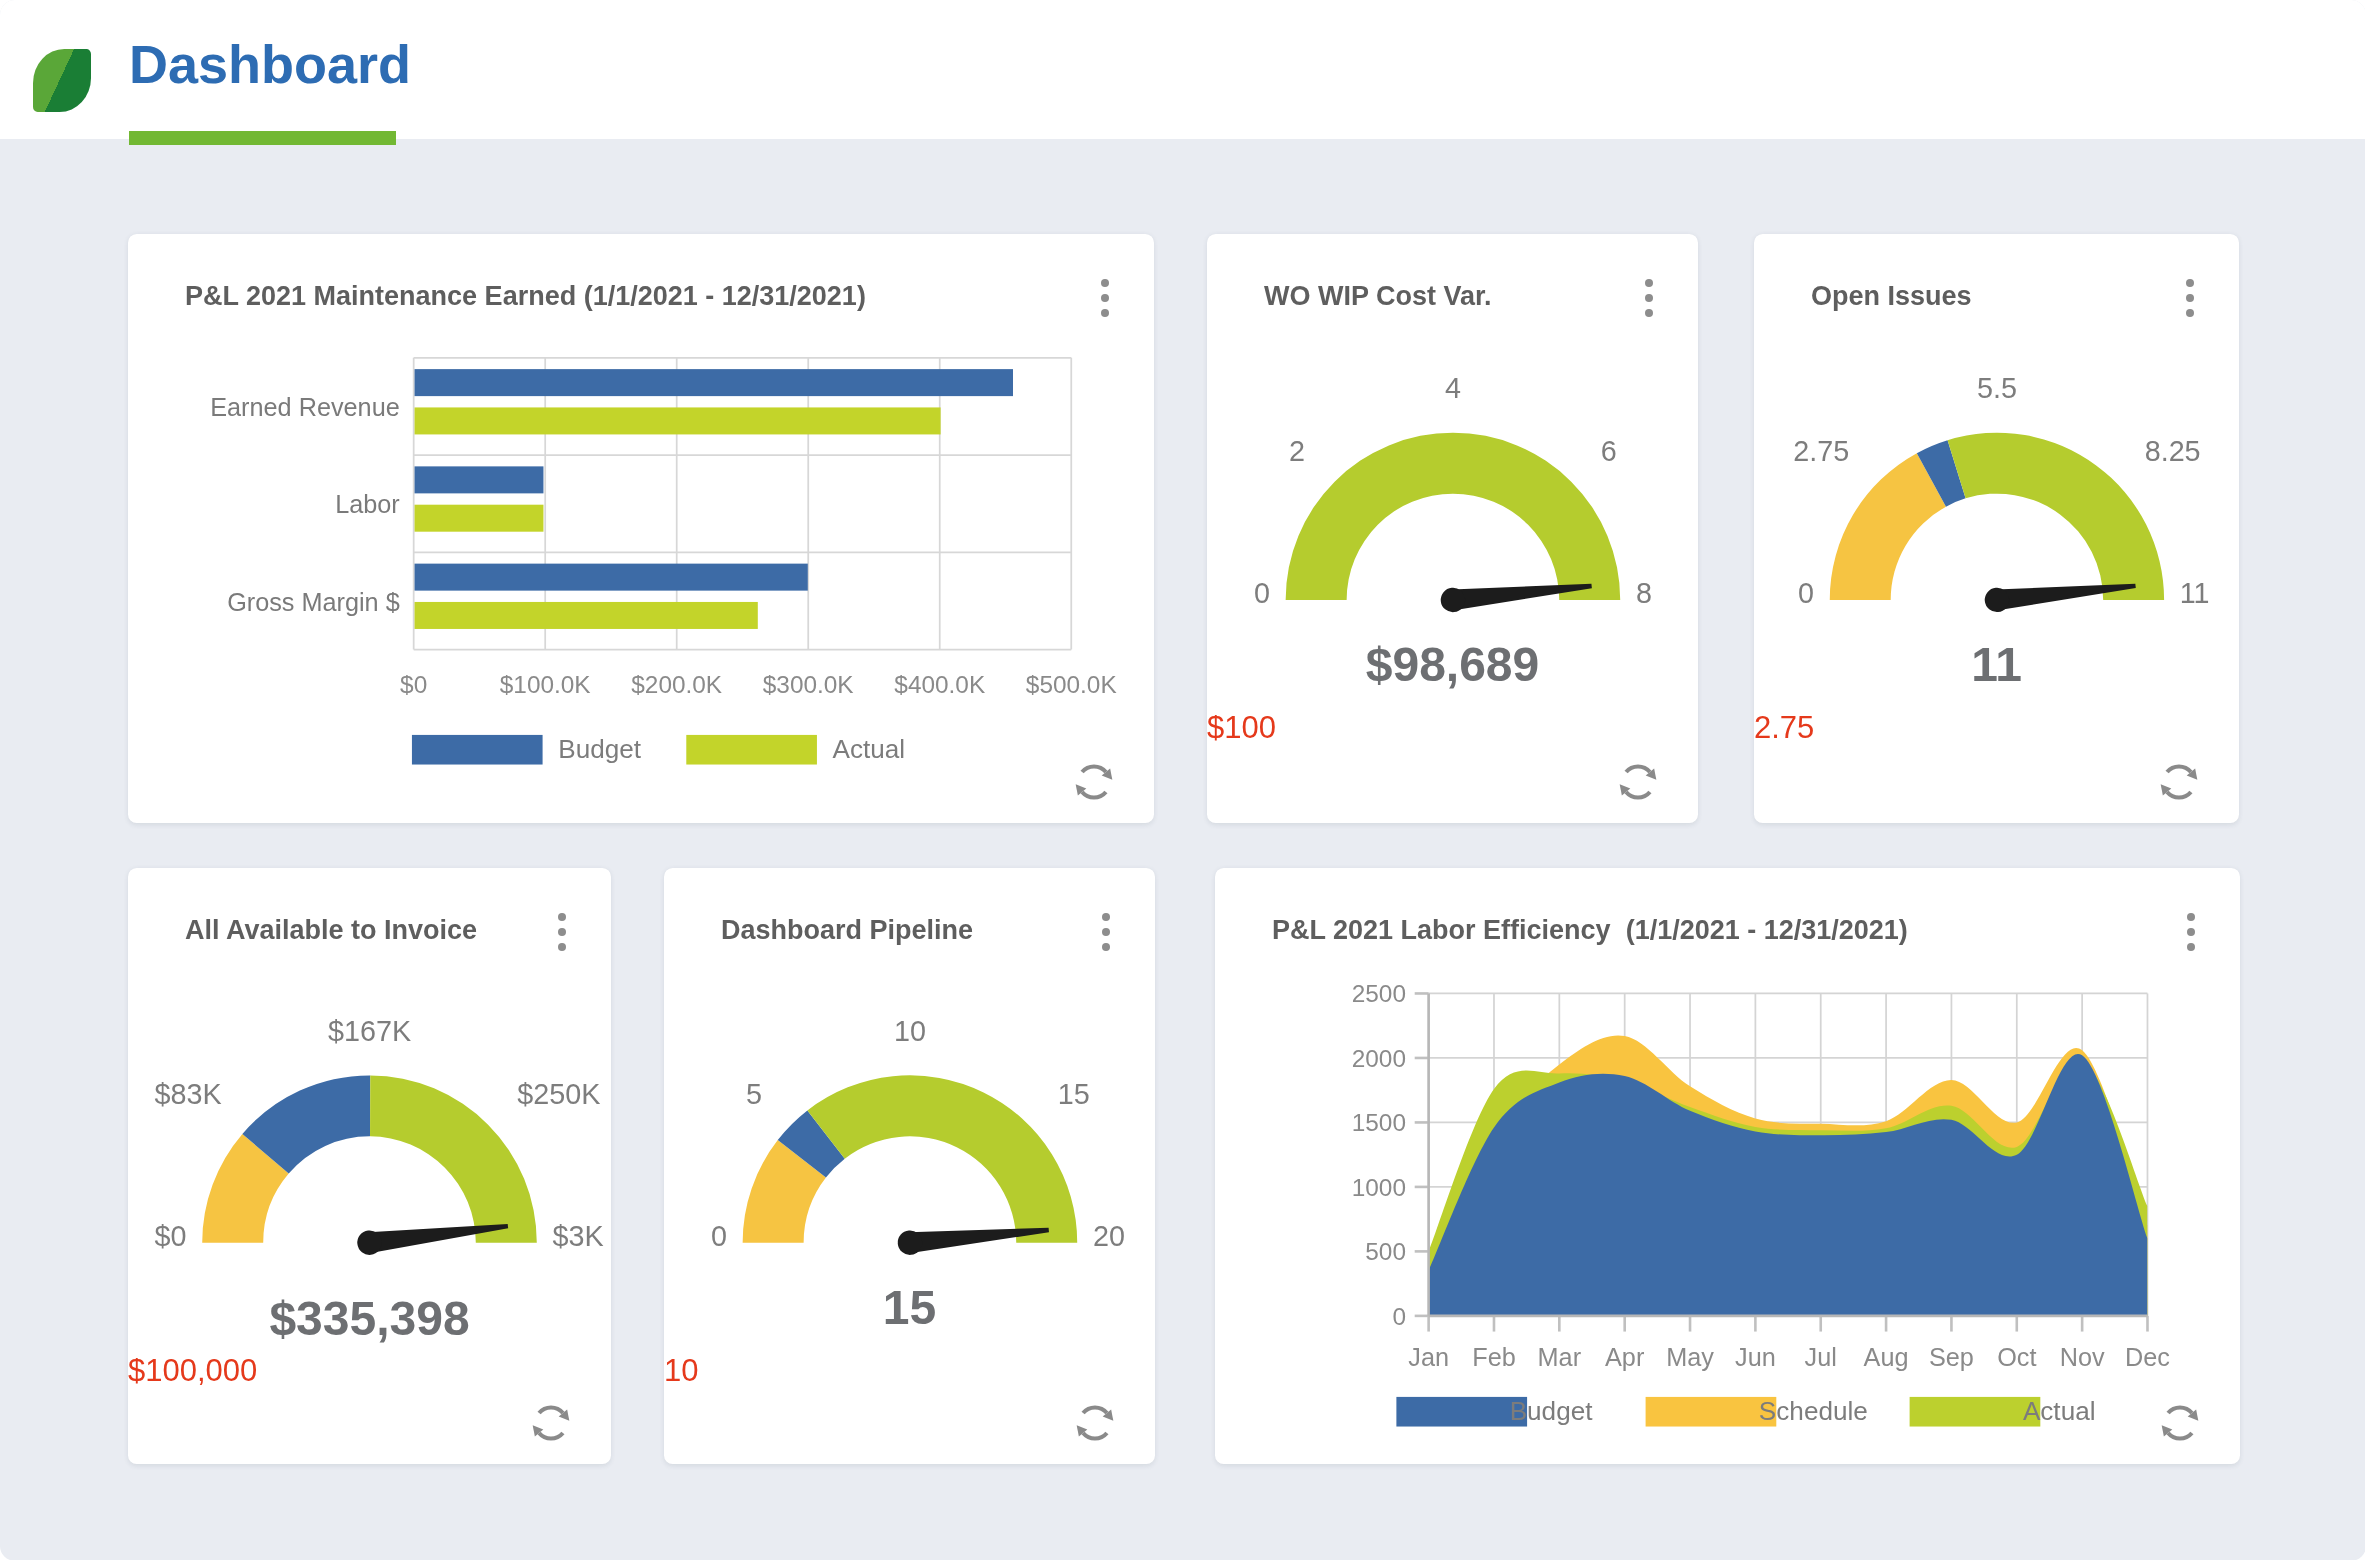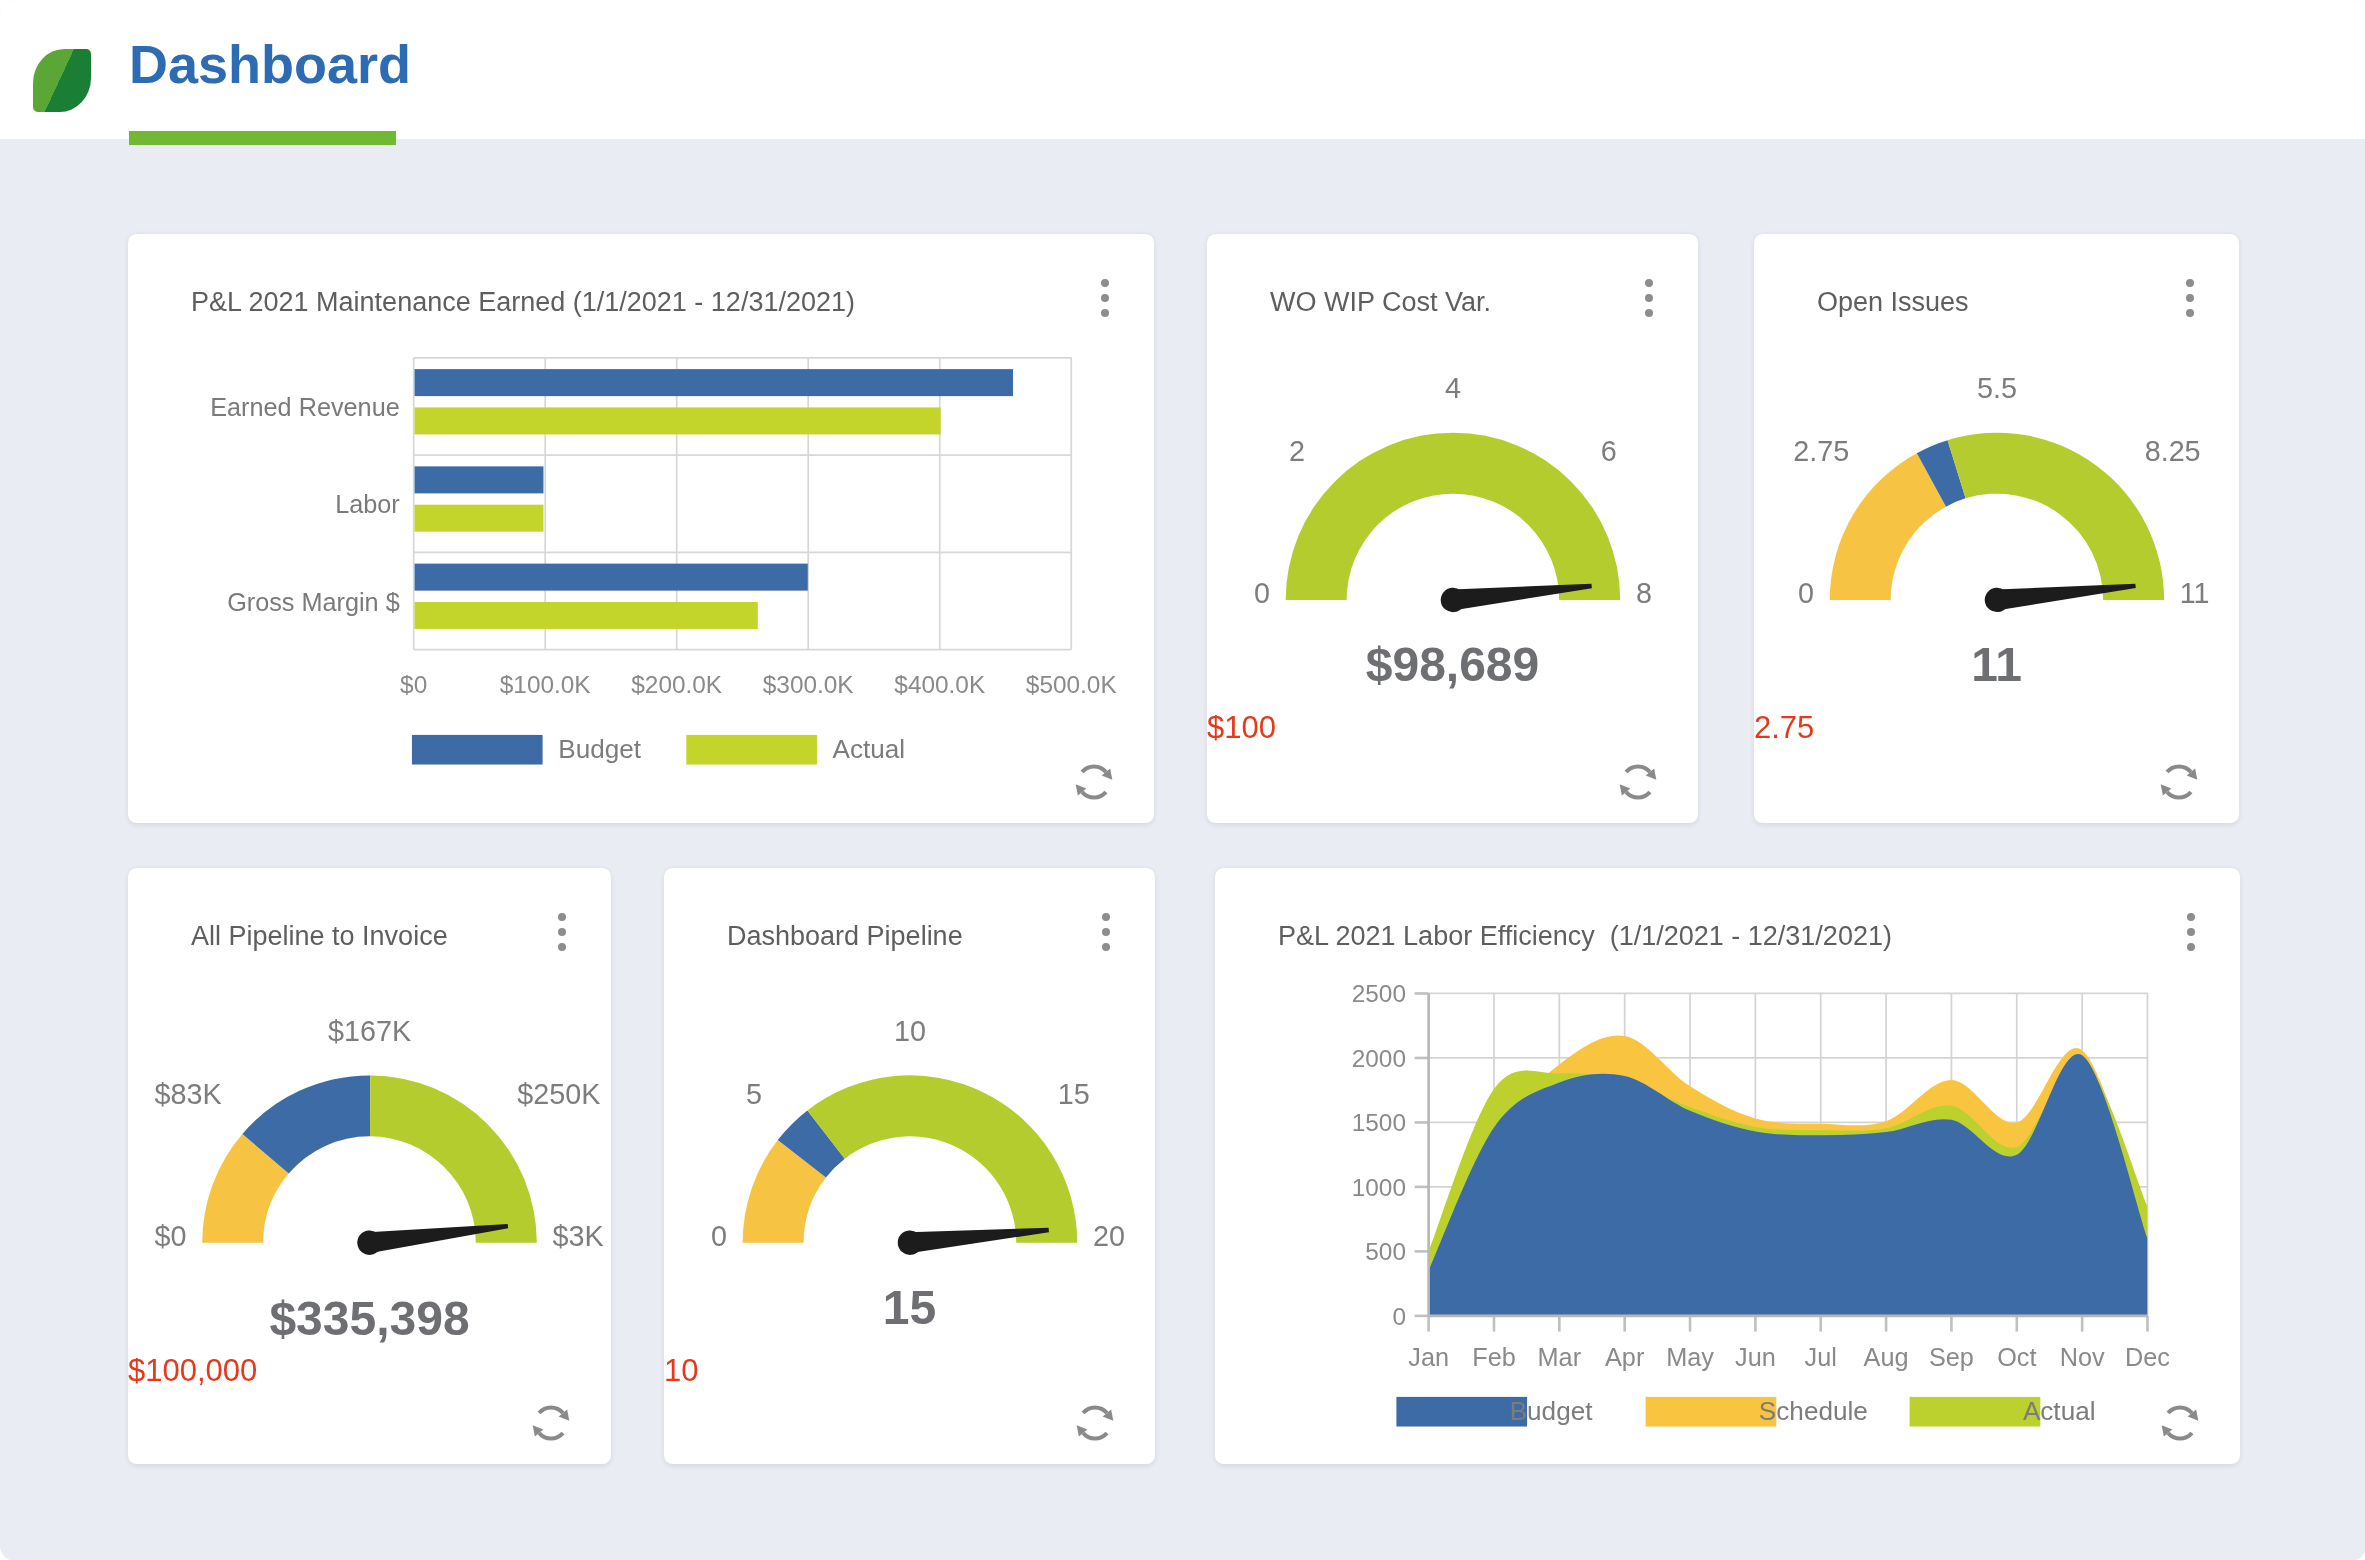--- a/index.html
+++ b/index.html
@@ -3,21 +3,21 @@
 <meta charset="utf-8">
 <style>
   html,body{margin:0;padding:0;background:#ffffff;font-family:"Liberation Sans",sans-serif;}
   .app{position:relative;width:2366px;height:1561px;background:#e9ecf2;border-radius:15px;overflow:hidden;}
   .header{position:absolute;left:0;top:0;width:100%;height:139px;background:#ffffff;}
   .logo{position:absolute;left:33px;top:49px;width:58px;height:63px;border-radius:54% 8% 54% 8%;
         background:linear-gradient(115deg,#5aa738 47%,#1a7e35 47%);}
   .page-title{position:absolute;left:129px;top:35px;margin:0;font-size:54px;line-height:58px;font-weight:bold;color:#2d6cb3;}
   .title-underline{position:absolute;left:129px;top:131px;width:267px;height:14px;background:#72b833;}
   .card{position:absolute;background:#ffffff;border-radius:8.7px;box-shadow:0 1.7px 5.2px rgba(40,55,75,.10);}
-  .card-title{position:absolute;left:45px;top:35px;margin:18px;font-size:27px;font-weight:normal;color:#5e5e5e;white-space:pre;}
+  .card-title{position:absolute;left:45px;top:35px;margin:12px;font-size:27px;font-weight:bold;color:#5e5e5e;white-space:pre;}
   .kebab{position:absolute;right:40px;top:40px;display:flex;flex-direction:column;gap:7px;background:none;border:none;padding:5.2px;cursor:pointer;}
   .kebab .dot{width:7.8px;height:7.8px;border-radius:50%;background:#8d8d8d;}
   .refresh{position:absolute;right:38px;bottom:19px;width:44px;height:44px;background:none;border:none;padding:0;cursor:pointer;}
   .chart-svg{position:absolute;left:0;top:0;}
   svg text{font-family:"Liberation Sans",sans-serif;}
   .gauge-value{position:absolute;left:0;right:0;text-align:center;font-size:48px;line-height:52px;font-weight:bold;color:#6d6f72;}
   .gauge-target{position:absolute;left:0;right:0;font-size:31px;line-height:37px;color:#e5391b;}
 </style>
 </head>
 <body>
@@ -156,21 +156,21 @@
         <text x="67.0" y="434.0" font-size="33" fill="#7d7d7d" text-anchor="end">$0</text>
         <text x="107.3" y="270.3" font-size="33" fill="#7d7d7d" text-anchor="end">$83K</text>
         <text x="277.0" y="198.0" font-size="33" fill="#7d7d7d" text-anchor="middle">$167K</text>
         <text x="446.7" y="270.3" font-size="33" fill="#7d7d7d" text-anchor="start">$250K</text>
         <text x="487.0" y="434.0" font-size="33" fill="#7d7d7d" text-anchor="start">$3K</text>
         <g transform="rotate(-6.66 277 430)">
           <polygon points="277,418 437,427 437,432 277,442" fill="#1c1c1c"></polygon>
           <circle cx="277" cy="430" r="14" fill="#1c1c1c"></circle>
         </g>
       </svg>
-    <h2 class="card-title">All Pipeline to Invoice</h2>
+    <h2 class="card-title">All Available to Invoice</h2>
     <button class="kebab">
         <span class="dot"></span>
         <span class="dot"></span>
         <span class="dot"></span>
       </button>
     <div class="gauge-value" style="top:396px;margin-top:29px;">$335,398</div>
     <div class="gauge-target" style="top:484px;">$100,000</div>
     <button class="refresh"><svg width="44" height="44" viewBox="0 0 48 48">
           <g stroke="#8a8a8a" stroke-width="4.5" fill="none">
             <path d="M11,13.1 A17,17 0 0 1 37,13.1"></path>

